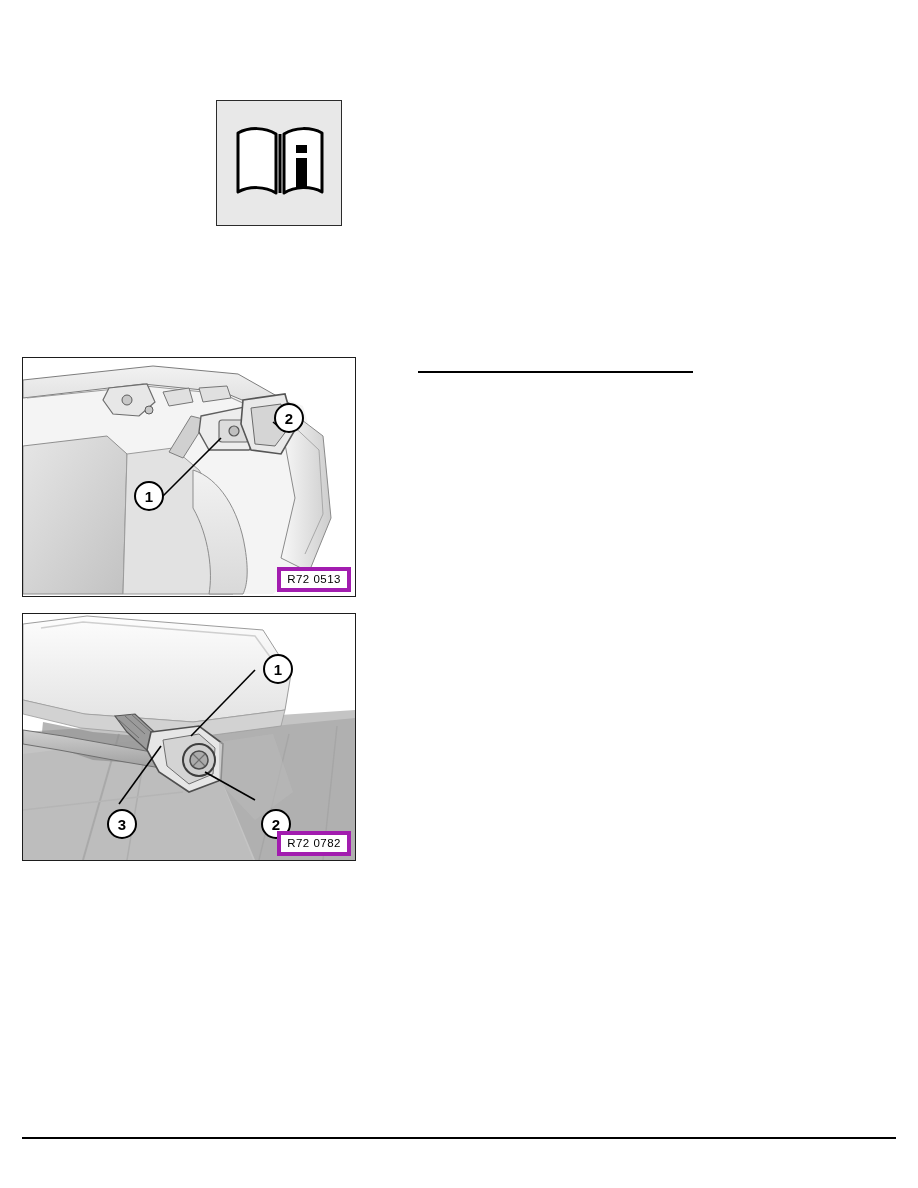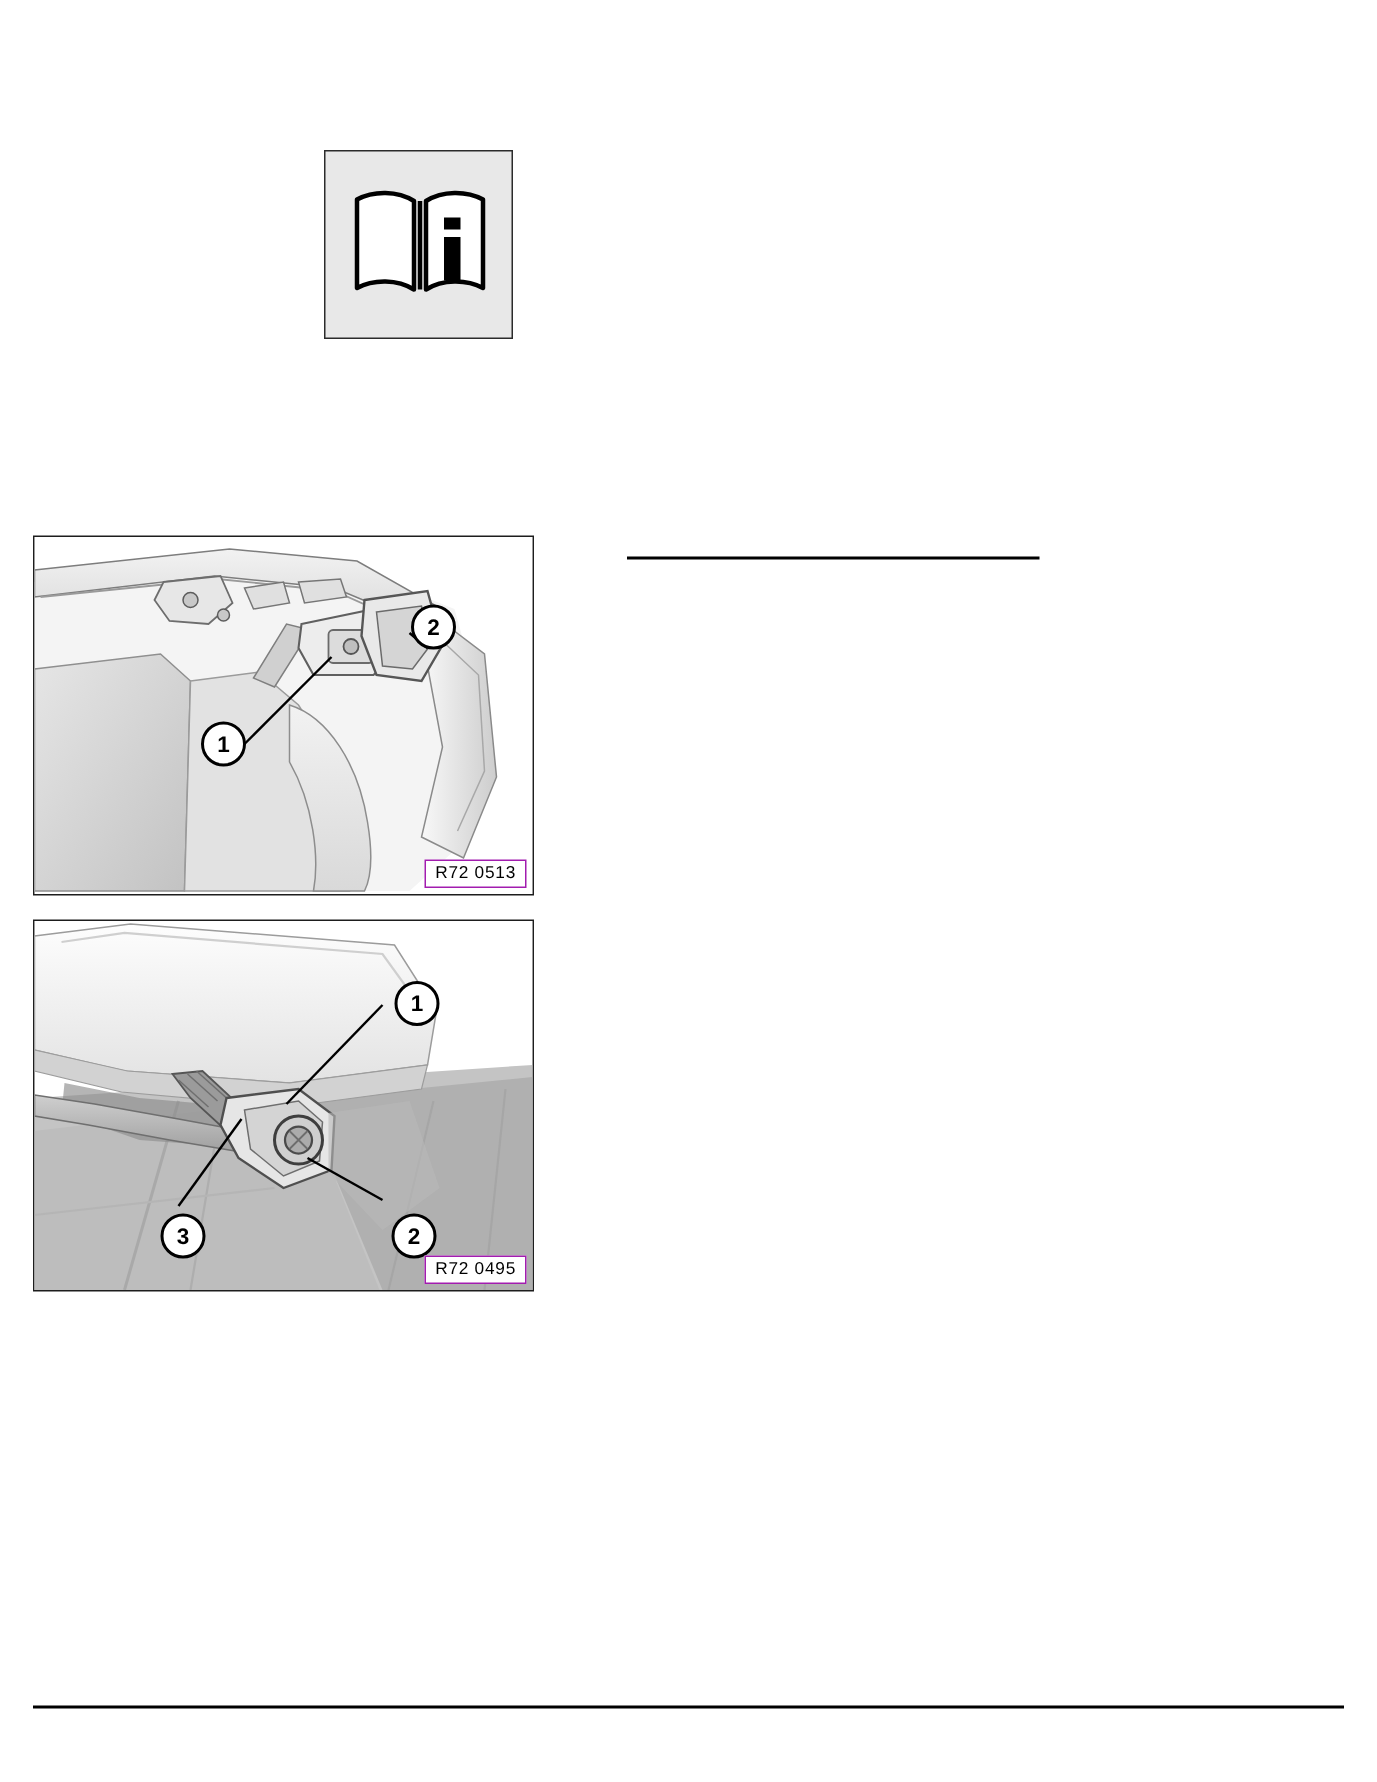--- a/index.html
+++ b/index.html
@@ -68,21 +68,21 @@
     width: 100%;
     height: 100%;
   }
 
   
   .fig-id {
     position: absolute;
     right: 4px;
     bottom: 4px;
     background: #ffffff;
-    border: 1px solid #a21caf;
+    border: 4px solid #a21caf;
     font-family: "Liberation Sans", sans-serif;
     font-size: 11.5px;
     letter-spacing: 0.5px;
     color: #000000;
     padding: 2px 6px 2px 6px;
     line-height: 13px;
     white-space: nowrap;
   }
 
   
@@ -264,19 +264,19 @@
       <span>1</span>
     </div>
 
     <div class="callout" style="left:238px; top:195px;">
       <span>2</span>
     </div>
     <div class="callout" style="left:84px; top:195px;">
       <span>3</span>
     </div>
 
-    <div class="fig-id">R72 0495</div>
+    <div class="fig-id">R72 0782</div>
   </div>
 
   <div class="rule" id="right-rule"></div>
   <div class="rule" id="footer-rule"></div>
 
 </div>
 
 </body></html>

